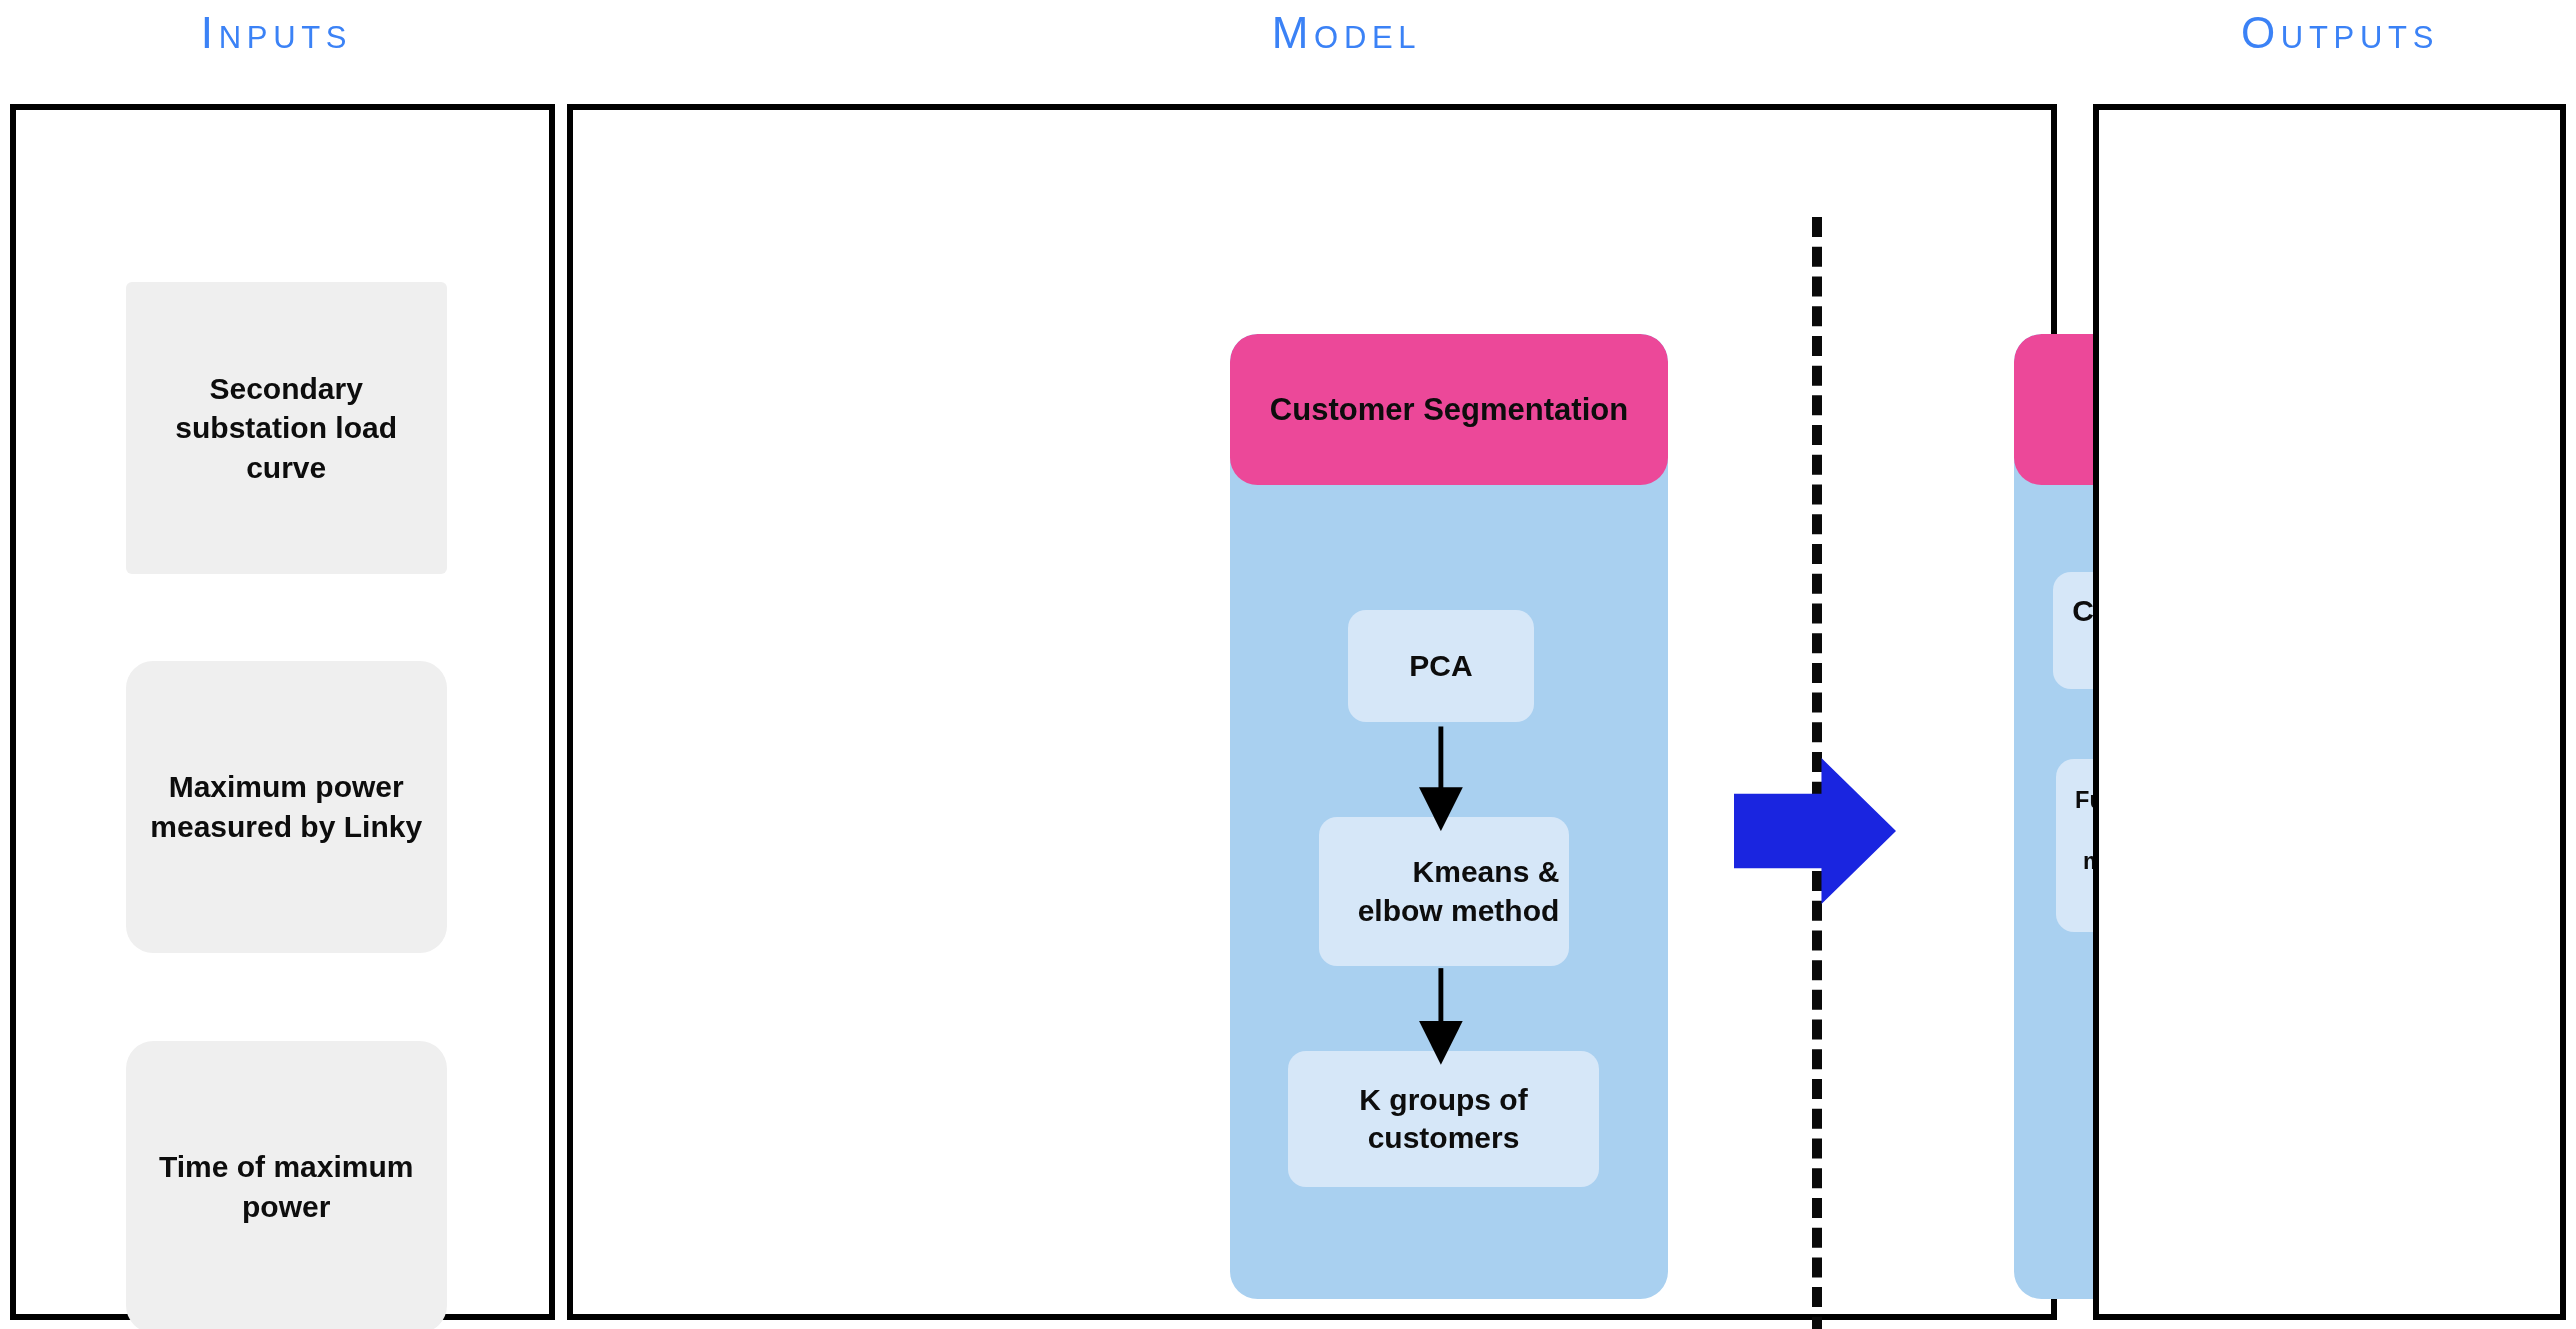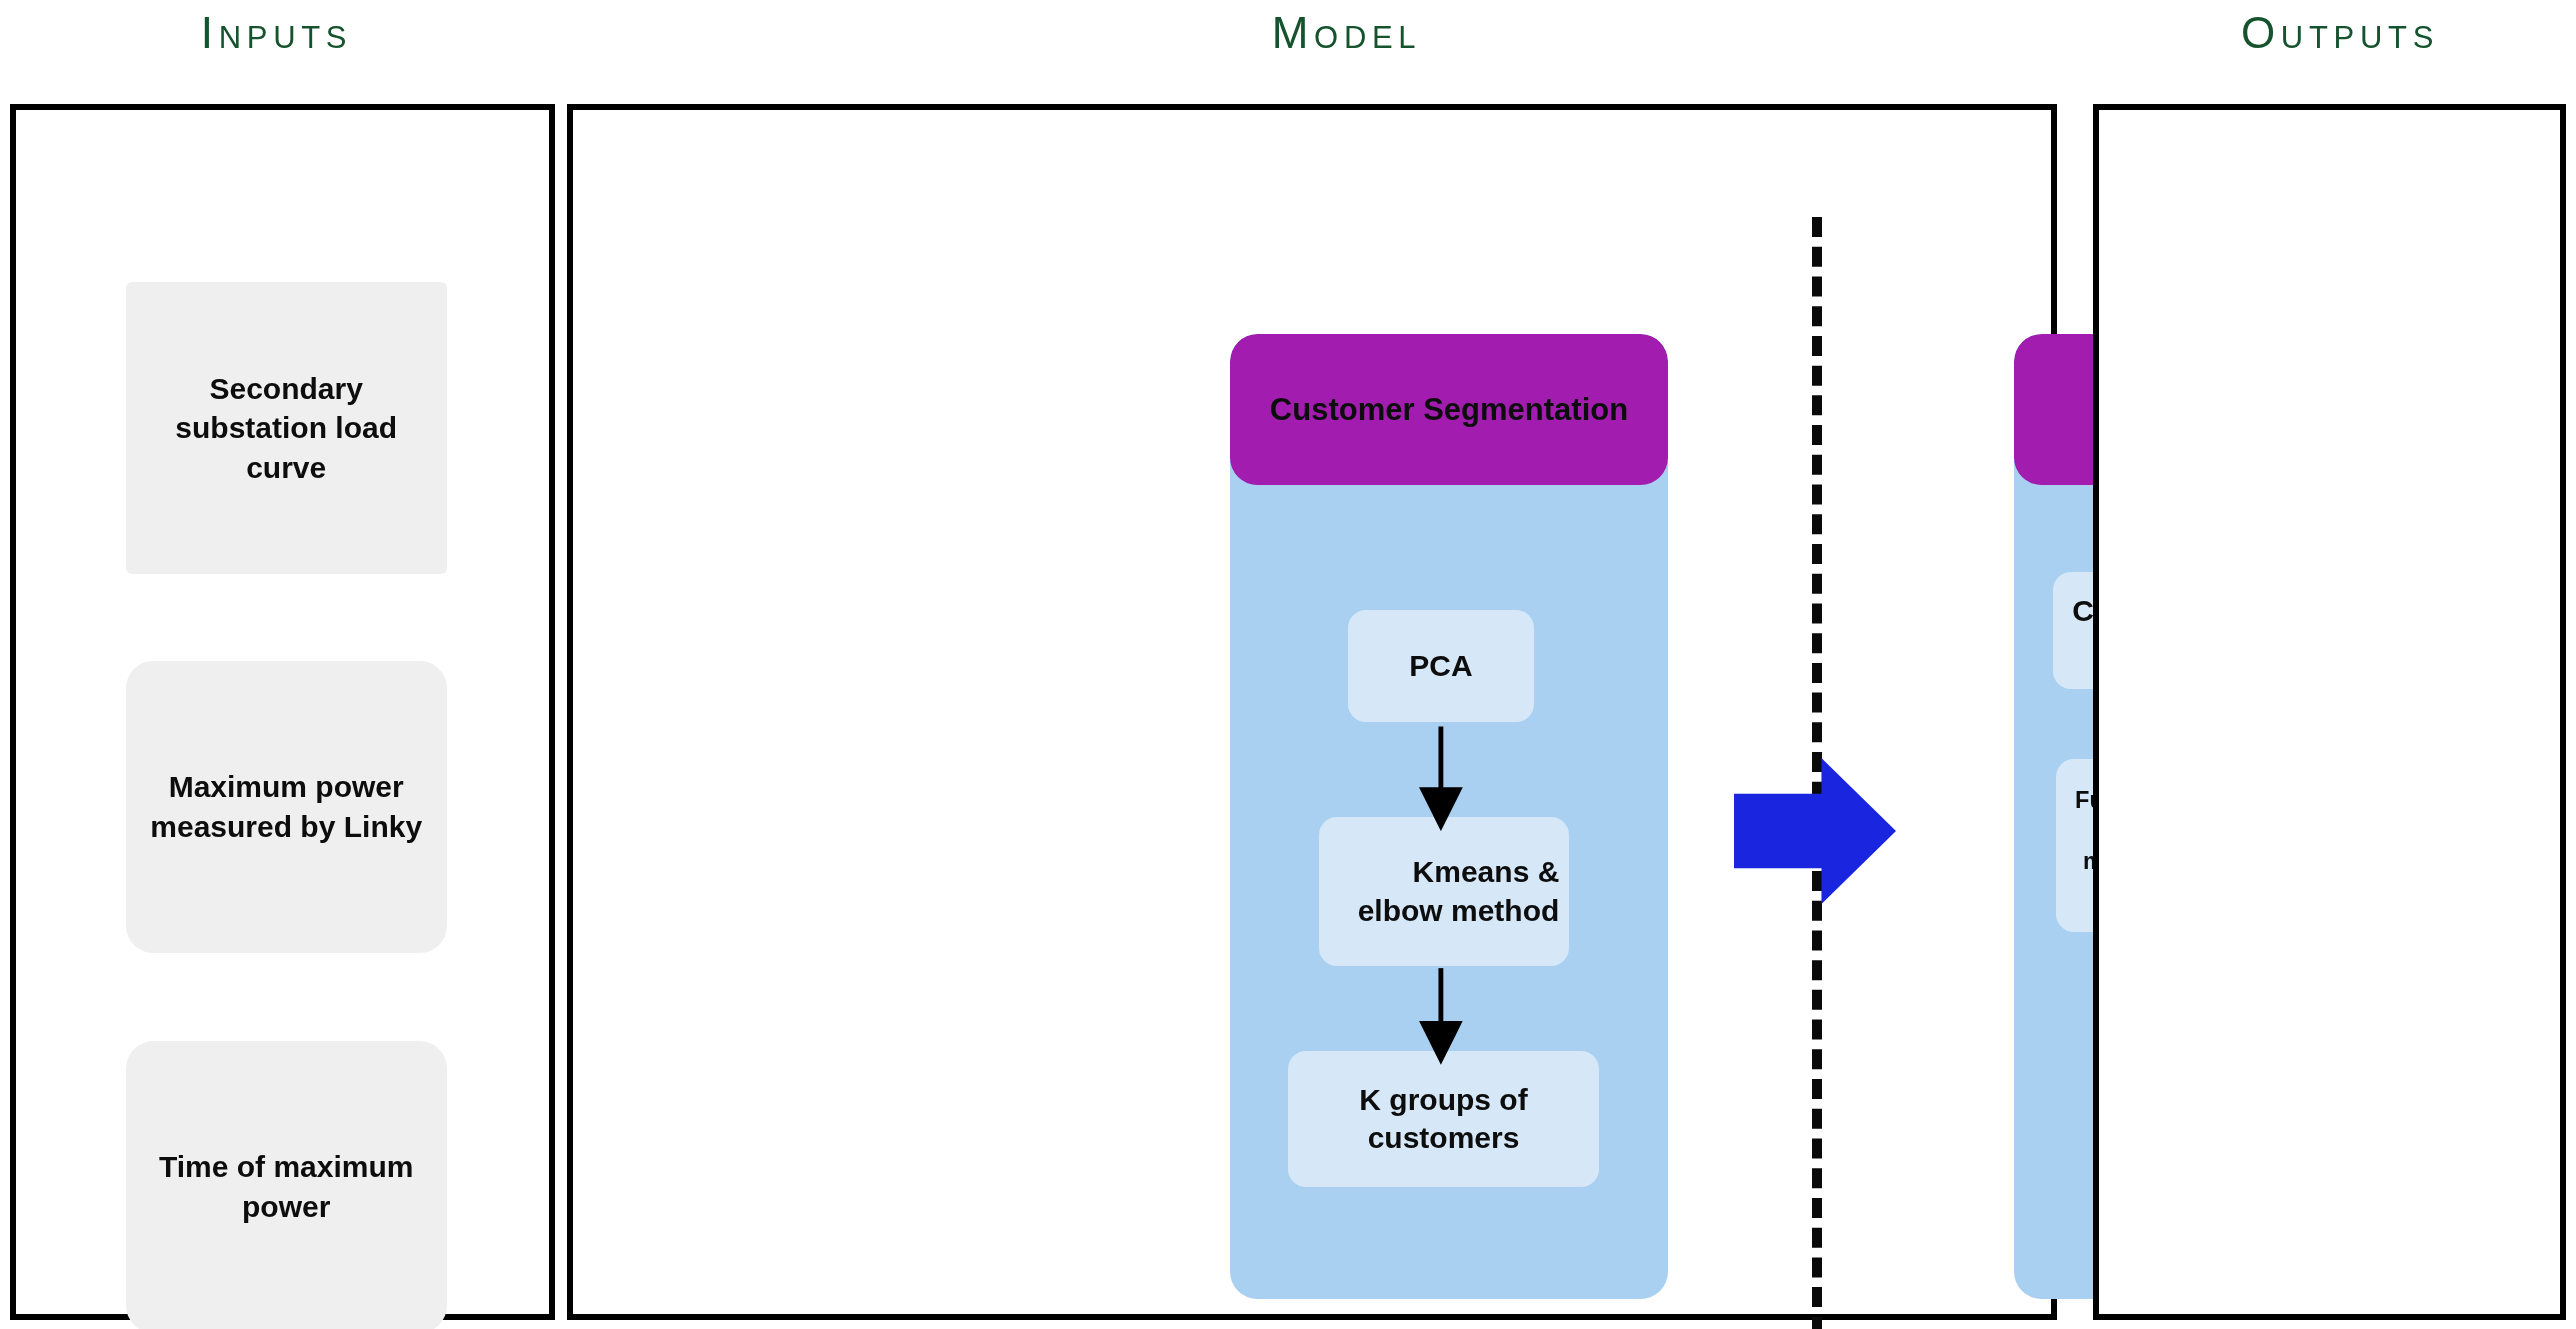--- a/index.html
+++ b/index.html
@@ -20,21 +20,21 @@
     position: absolute;
     top: 0;
     left: 0;
     width: 2576px;
     height: 104px;
   }
   .col-header {
     position: absolute;
     top: 11.3px;
     font-weight: 400;
-    color: #14532d;
+    color: #3b82f6;
     letter-spacing: 5.7px;
     white-space: nowrap;
     font-size: 31px;
   }
   .col-header .cap {
     font-size: 44px;
     line-height: 1;
     vertical-align: baseline;
   }
   #hdr-inputs { left: 0; width: 553px; text-align: center; }
@@ -77,21 +77,21 @@
     position: absolute;
     background: #a9d0f0;
     border-radius: 27.6px;
     overflow: hidden;
   }
   .stage-title {
     position: absolute;
     left: 0;
     top: 0;
     width: 100%;
-    background: #a21caf;
+    background: #ec4899;
     border-radius: 27.6px;
     display: flex;
     align-items: center;
     justify-content: center;
     text-align: center;
     font-weight: bold;
     color: #0d0d0d;
     line-height: 1.28;
     box-sizing: border-box;
     padding: 0 13px;

